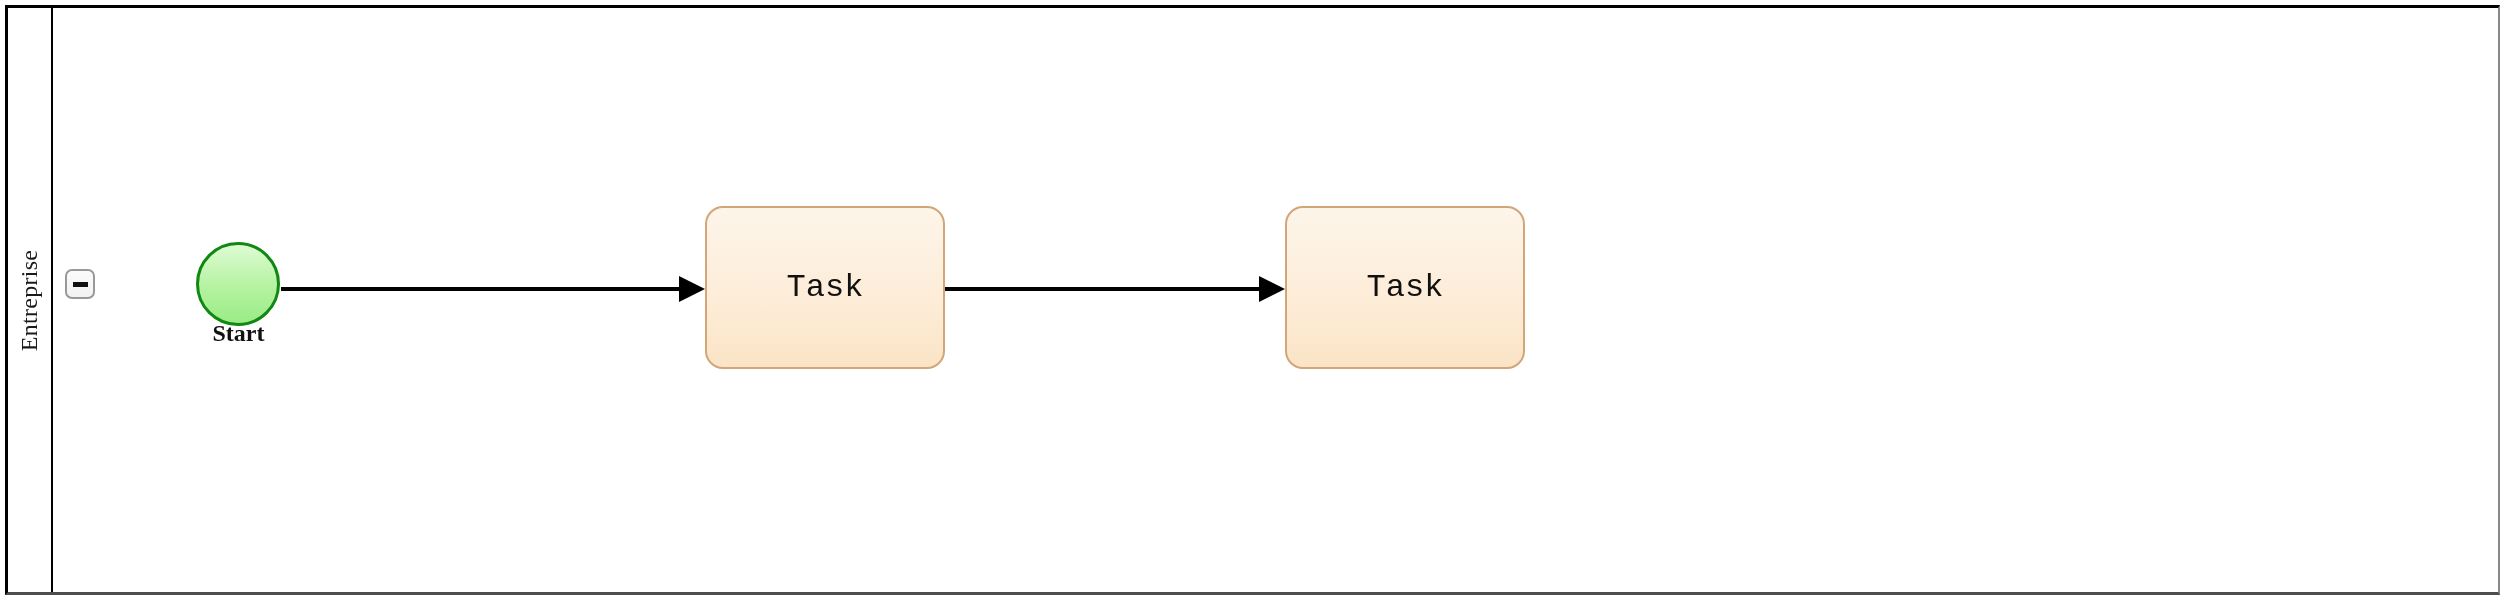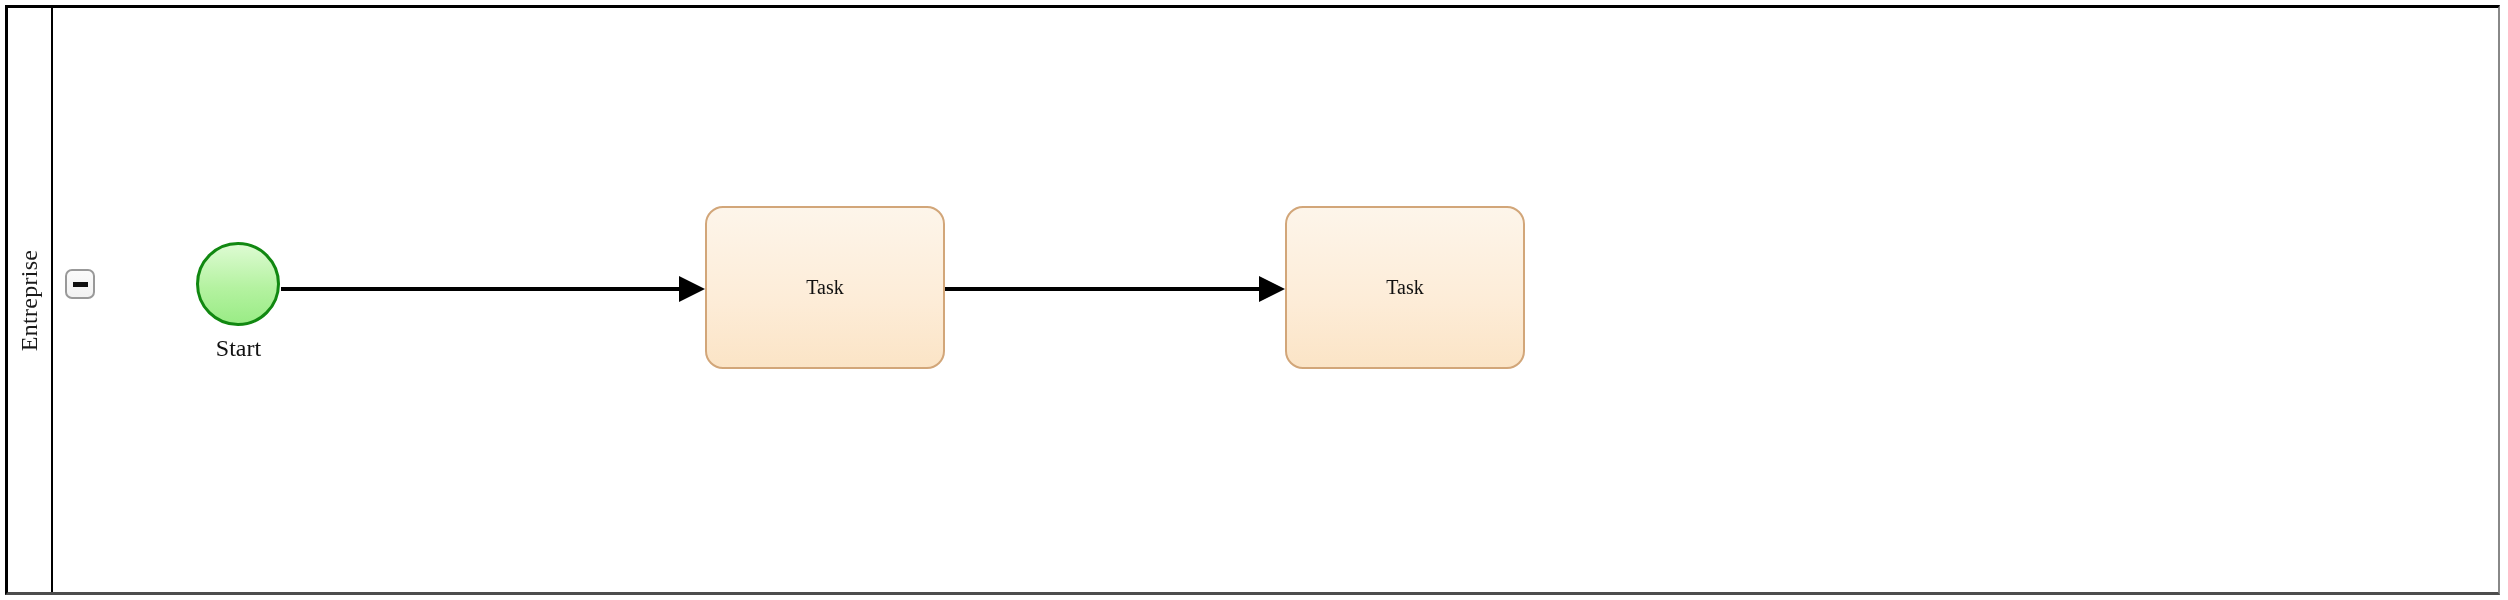--- a/index.html
+++ b/index.html
@@ -100,49 +100,51 @@
     height: 84px;
     box-sizing: border-box;
     border: 3px solid #118811;
     border-radius: 50%;
     background: linear-gradient(180deg, #ddfbd2 0%, #b4f2a0 55%, #9aec86 100%);
     cursor: pointer;
   }
   .event-start-label {
     position: absolute;
     left: 98px;
-    top: 327px;
+    top: 312px;
     width: 175px;
     text-align: center;
     font-size: 24px;
     color: #111111;
     white-space: nowrap;
+    font-weight: bold;
   }
 
   
   .task {
     position: absolute;
     top: 198px;
     width: 240px;
     height: 163px;
     box-sizing: border-box;
     border: 2px solid #d2a679;
     border-radius: 18px;
     background: linear-gradient(180deg, #fdf5ea 0%, #fdecd7 60%, #fbe4c6 100%);
     display: flex;
     align-items: center;
     justify-content: center;
     cursor: pointer;
   }
   .task-1 { left: 652px; }
   .task-2 { left: 1232px; }
   .task-label {
-    font-size: 20px;
+    font-size: 32px;
     color: #111111;
     white-space: nowrap;
+    font-family: Liberation Mono, monospace;
   }
 
   
   .flow {
     position: absolute;
     height: 4px;
     top: 279px;
     background: #000000;
   }
   .flow-1 { left: 228px; width: 398px; }

